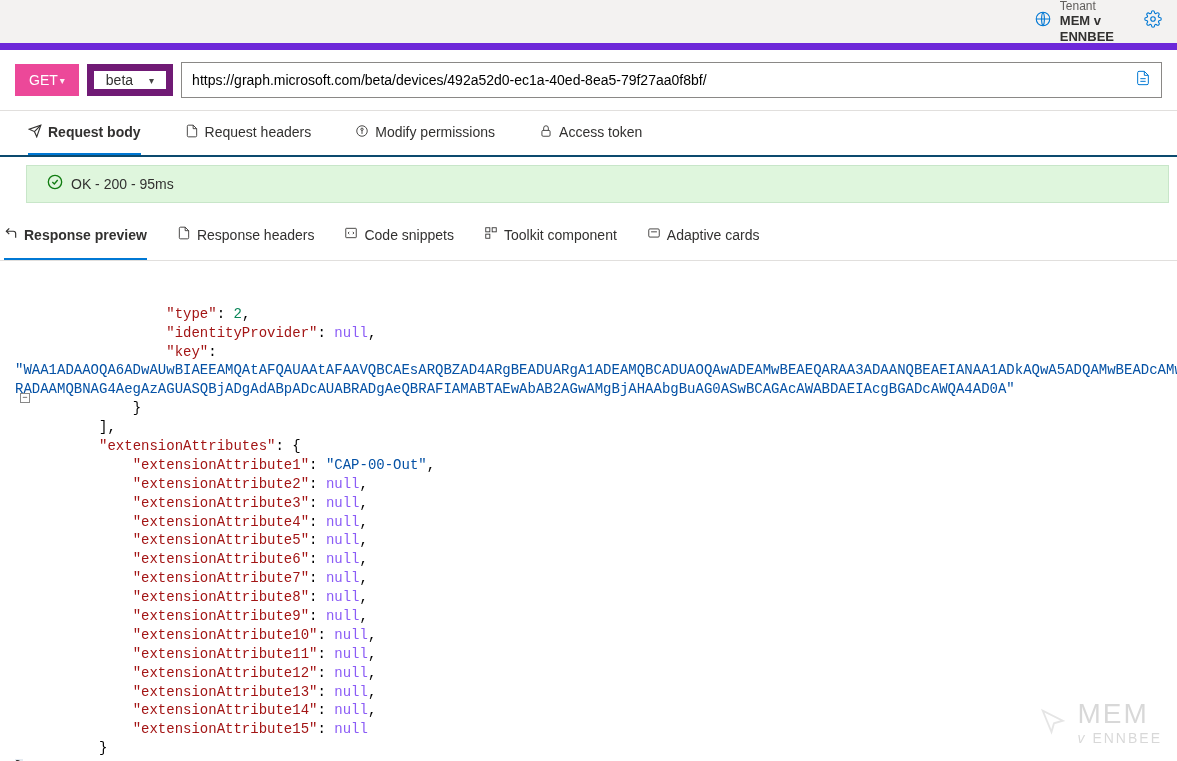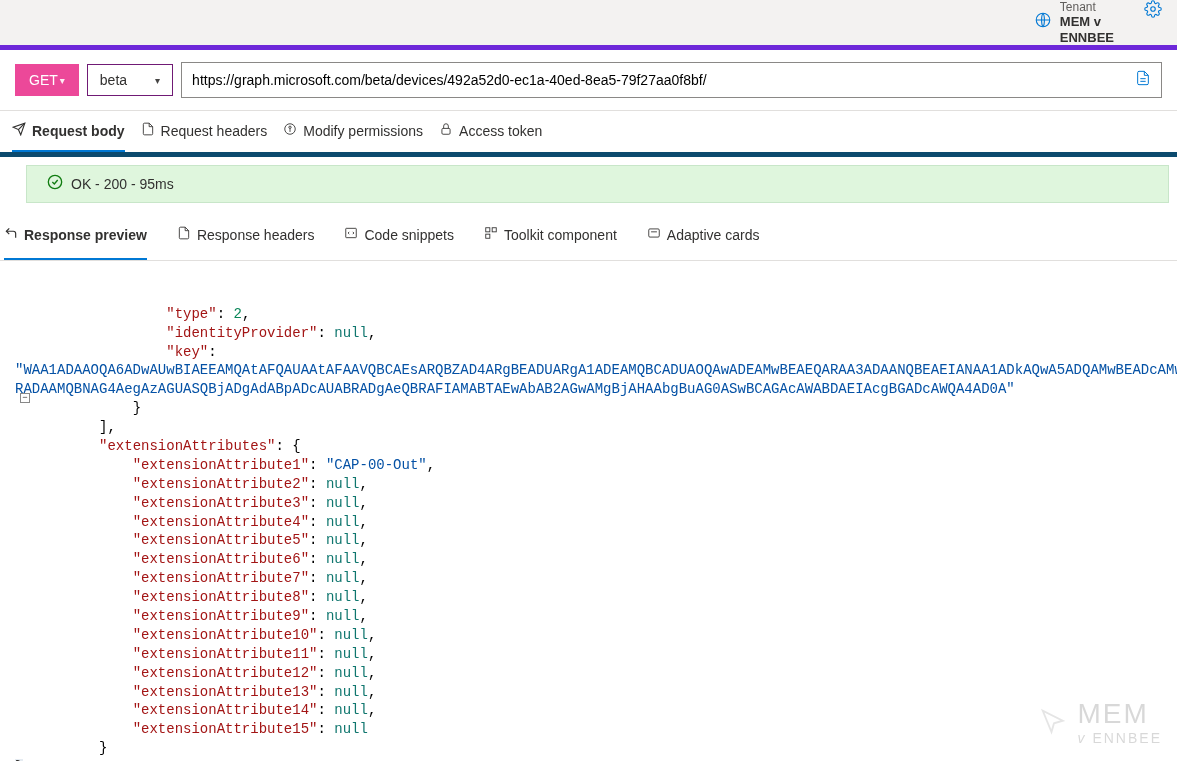--- a/index.html
+++ b/index.html
@@ -1,48 +1,48 @@
 <!DOCTYPE html>
 <html><head>
 <meta charset="utf-8">
 <style>
   * { box-sizing: border-box; margin: 0; padding: 0; }
   body { font-family: "Segoe UI", Tahoma, sans-serif; font-size: 14px; color: #323130; background: #fff; width: 1177px; }
   
-  .header { background: #f3f2f1; height: 50px; display: flex; align-items: flex-start; justify-content: flex-end; padding: 0 15px; border-bottom: 5px solid #6d28d9; }
+  .header { background: #f3f2f1; height: 50px; display: flex; align-items: center; justify-content: flex-end; padding: 0 15px; border-bottom: 7px solid #6d28d9; }
   .tenant-block { display: flex; align-items: center; gap: 8px; margin-right: 30px; }
   .tenant-info { display: flex; flex-direction: column; line-height: 1.2; }
   .tenant-label { font-size: 12px; color: #605e5c; }
   .tenant-name { font-size: 13px; font-weight: 600; }
   .globe-icon { color: #0078d4; font-size: 18px; }
   .gear-icon { color: #0078d4; font-size: 18px; }
   
   .query-bar { display: flex; align-items: center; padding: 12px 15px; gap: 8px; border-bottom: 1px solid #e1dfdd; }
   .method-btn { background: #ec4899; color: #fff; height: 32px; display: flex; align-items: center; padding: 12px 14px; gap: 2px; font-size: 14px; cursor: pointer; }
-  .version-select { border: 1px solid #701a75; height: 32px; display: flex; align-items: center; padding: 0 12px; gap: 28px; font-size: 14px; cursor: pointer; }
+  .version-select { border: 7px solid #701a75; height: 32px; display: flex; align-items: center; padding: 0 12px; gap: 16px; font-size: 14px; cursor: pointer; }
   .url-input { flex: 1; border: 1px solid #8a8886; height: 36px; padding: 16px 10px; font-size: 14px; display: flex; align-items: center; }
   .url-input input { border: none; outline: none; flex: 1; font-size: 14px; background: transparent; }
   .url-doc-icon { color: #0078d4; font-size: 16px; padding-left: 8px; }
   .chev { font-size: 10px; opacity: 0.9; }
   
-  .tabs { display: flex; padding: 0 12px; border-bottom: 5px solid #0c4a6e; gap: 16px; height: 46px; align-items: center; }
+  .tabs { display: flex; padding: 0 28px; border-bottom: 2px solid #0c4a6e; gap: 44px; height: 46px; align-items: center; }
   .tab { display: flex; align-items: center; gap: 6px; height: 100%; cursor: pointer; color: #323130; border-bottom: 2px solid transparent; font-size: 14px; }
   .tab.active { border-bottom: 2px solid #0078d4; font-weight: 600; }
   .tab-icon { font-size: 14px; }
   
   .status-bar { background: #dff6dd; padding: 8px 20px; display: flex; align-items: center; gap: 8px; font-size: 14px; margin: 8px 8px 0 26px; border:1px solid #c8e6c9;}
   .status-check { color: #107c10; font-size: 16px; }
   
   .resp-tabs { display: flex; padding: 0 4px; border-bottom: 1px solid #e1dfdd; gap: 30px; height: 50px; align-items: center; margin-top: 8px; }
   
   .code-area { padding: 6px 15px 10px 15px; font-family: Consolas, "Courier New", monospace; font-size: 14px; line-height: 1.35; white-space: pre; overflow-x: auto; position: relative; }
   .k { color: #a31515; }
   .s { color: #0451a5; }
   .n { color: #098658; }
-  .nl { color: #0f766e; }
+  .nl { color: #8b5cf6; }
   .p { color: #000; }
   .collapse-box { position: absolute; left: 20px; top: 132px; width: 10px; height: 10px; border: 1px solid #888; font-size: 9px; text-align: center; line-height: 8px; }
   
   .watermark { position: fixed; bottom: 15px; right: 15px; opacity: 0.25; font-size: 22px; font-weight: 300; color: #666; display: flex; align-items: center; gap: 9px; pointer-events: none; }
   .watermark .big { font-size: 28px; letter-spacing: 2px; }
   .watermark .sub { font-size: 14px; letter-spacing: 2px; }
   .cursor-svg { width: 30px; height: 30px; }
 </style>
 </head>
 <body>

